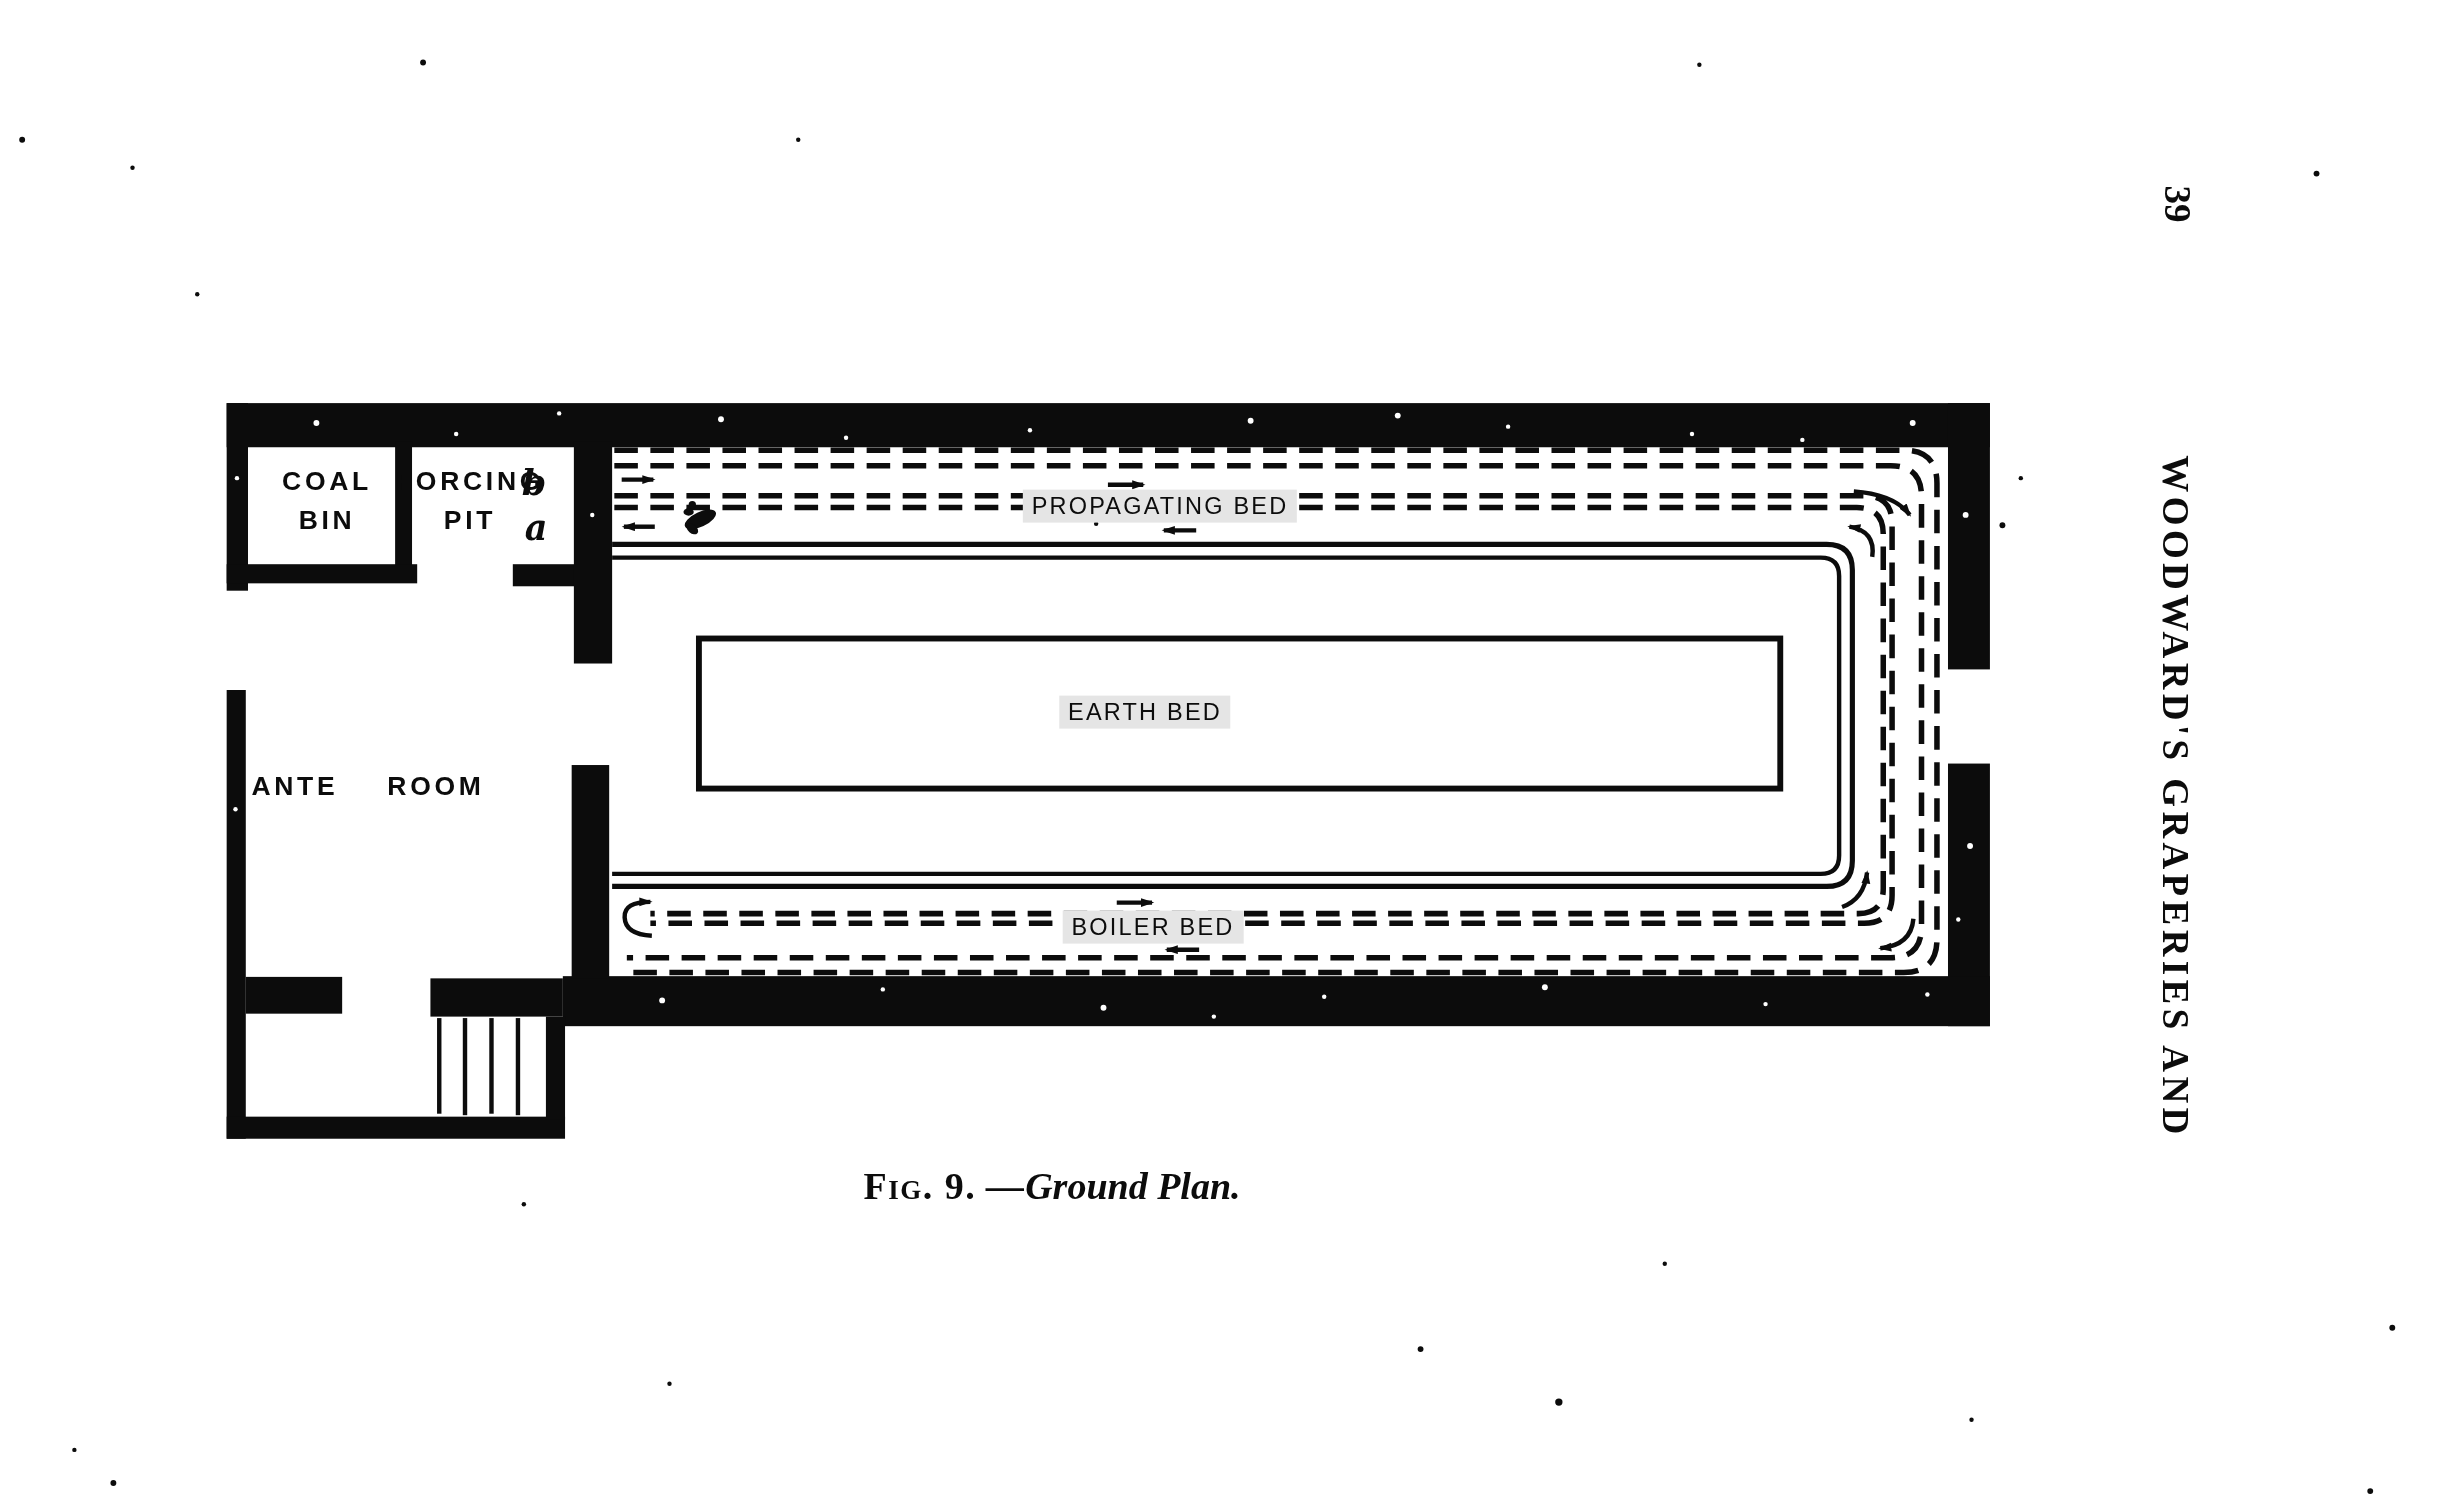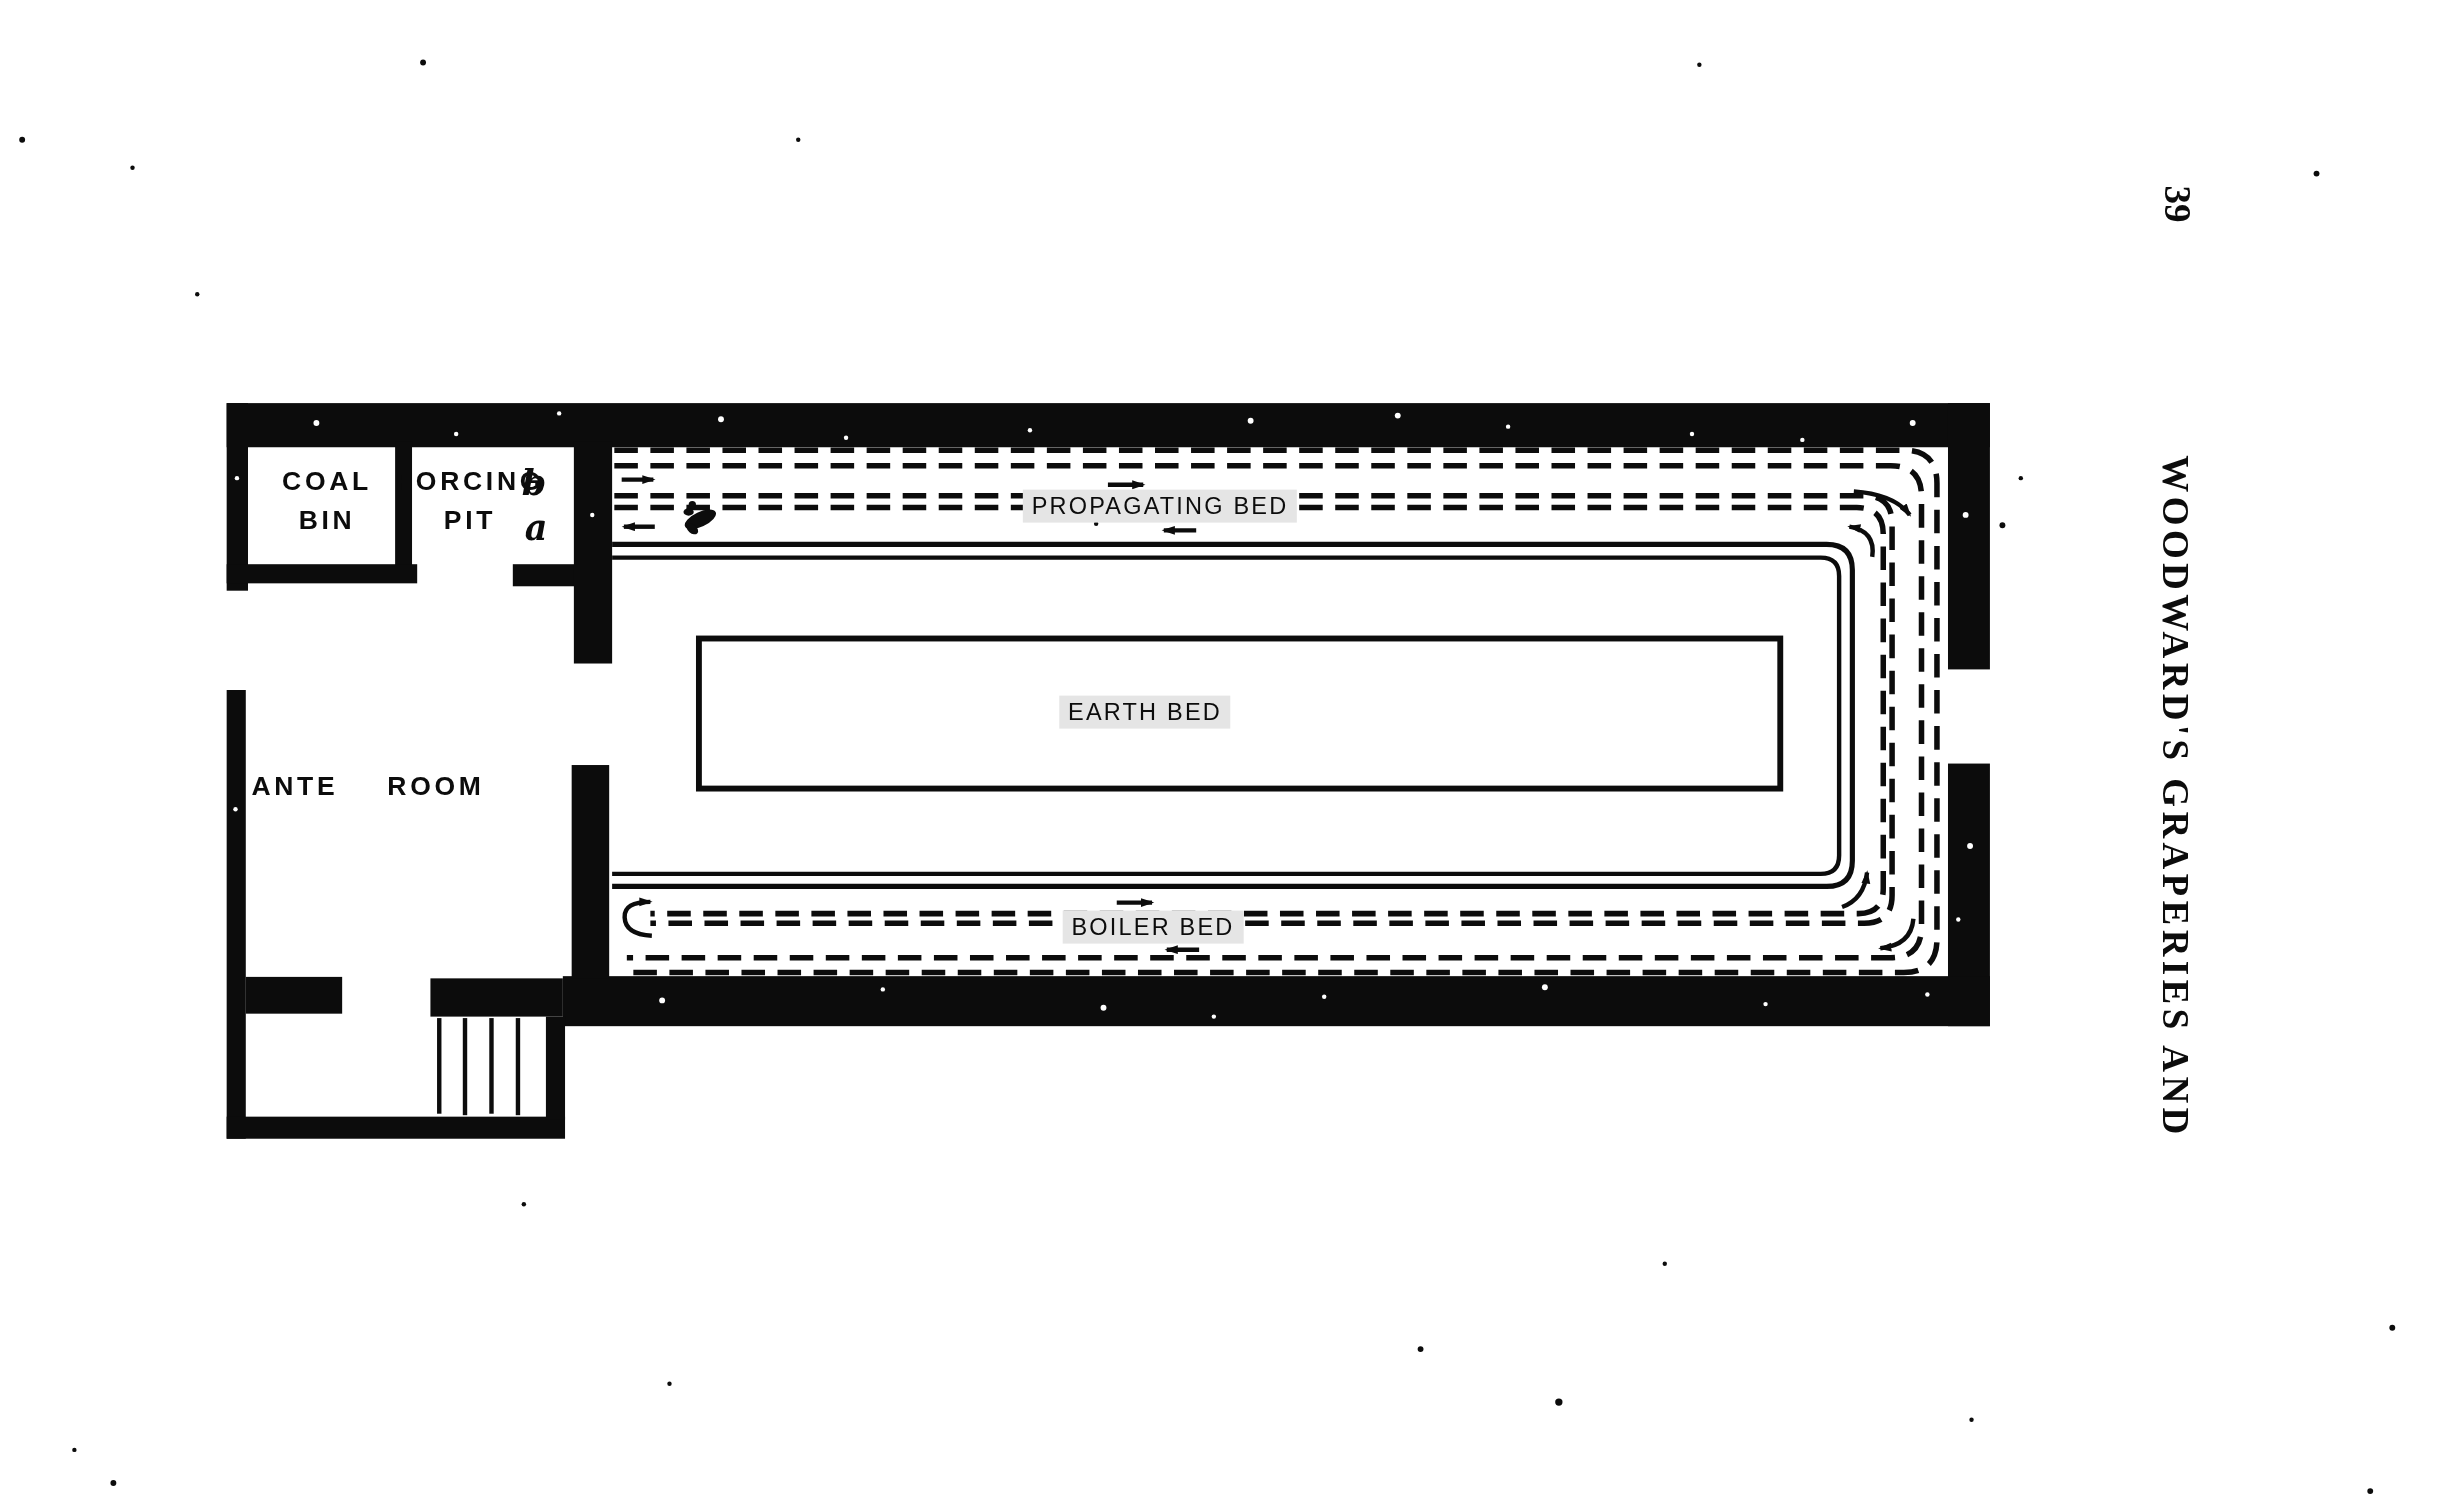--- a/index.html
+++ b/index.html
@@ -187,18 +187,22 @@
 
     <div class="plan-label room-label ante" style="left:368px;top:786px;">ANTE ROOM</div>
 
     <div class="plan-label bed-label" style="left:1160px;top:506px;">PROPAGATING BED</div>
 
     <div class="plan-label bed-label" style="left:1145px;top:712px;text-align:center;">EARTH BED</div>
 
     <div class="plan-label bed-label" style="left:1153px;top:927px;">BOILER BED</div>
   </div>
 
+  <div id="figure-caption">
+    <span class="caption-fig">Fig. 9.</span>
+    <span class="caption-fig">—</span><i class="caption-title">Ground Plan.</i>
+  </div>
 
   <div id="running-header">WOODWARD'S GRAPERIES AND</div>
   <div id="page-number">39</div>
 
 </div>
 
 
 </body></html>

